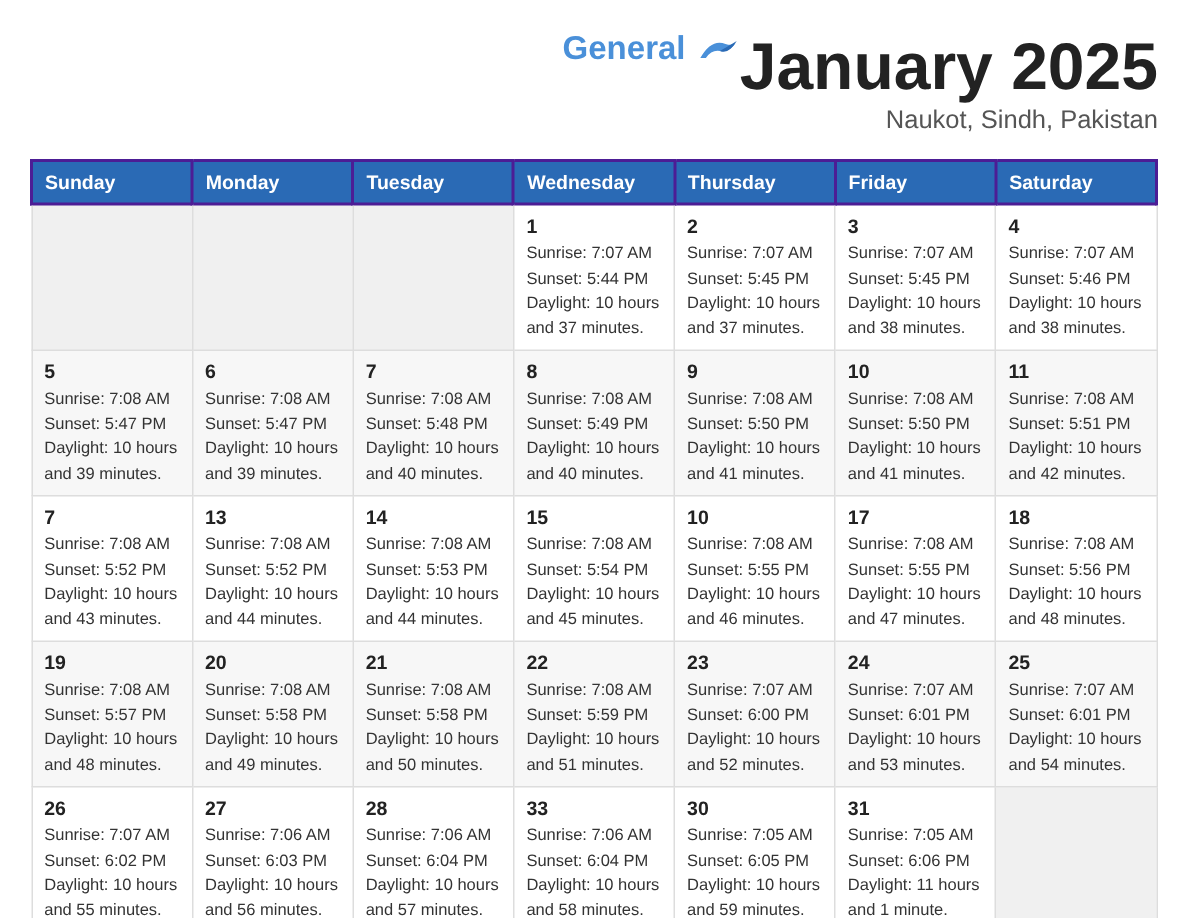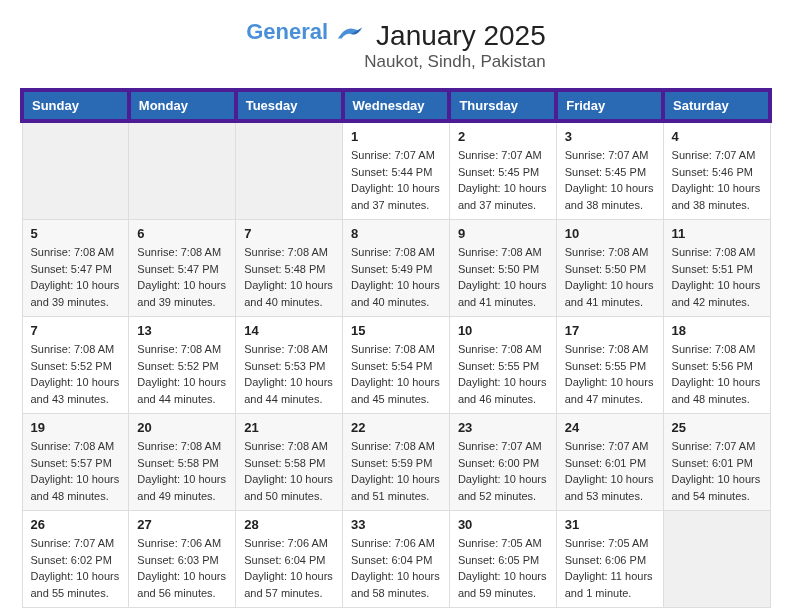--- a/index.html
+++ b/index.html
@@ -5,21 +5,21 @@
     * { box-sizing: border-box; margin: 0; padding: 0; }
     body {
       font-family: Arial, sans-serif;
       background: #fff;
       width: 792px;
       min-height: 612px;
       padding: 20px;
     }
     .header {
       display: flex;
-      justify-content: center;
+      justify-content: flex-end;
       align-items: flex-start;
       margin-bottom: 16px;
     }
     .logo {
       display: flex;
       align-items: center;
     }
     .logo-text {
       font-size: 22px;
       font-weight: bold;
@@ -31,41 +31,41 @@
     }
     .logo-bird {
       width: 28px;
       height: 24px;
       margin-left: 2px;
     }
     .title-block {
       text-align: right;
     }
     .title-block h1 {
-      font-size: 28px;
-      font-weight: normal;
+      font-size: 44px;
+      font-weight: bold;
       color: #222;
     }
     .title-block h2 {
       font-size: 17px;
       font-weight: normal;
       color: #555;
     }
     .calendar {
       width: 100%;
       border-collapse: collapse;
       border: 1px solid #ccc;
     }
     .calendar th {
       background: #2a6ab5;
       color: #fff;
       text-align: left;
       padding: 6px 8px;
       font-size: 13px;
-      border: 4px solid #4c1d95;
+      border: 2px solid #4c1d95;
     }
     .calendar td {
       vertical-align: top;
       padding: 6px 8px;
       border: 1px solid #ddd;
       font-size: 11px;
       color: #333;
       width: calc(100% / 7);
       min-height: 80px;
       background: #fff;

